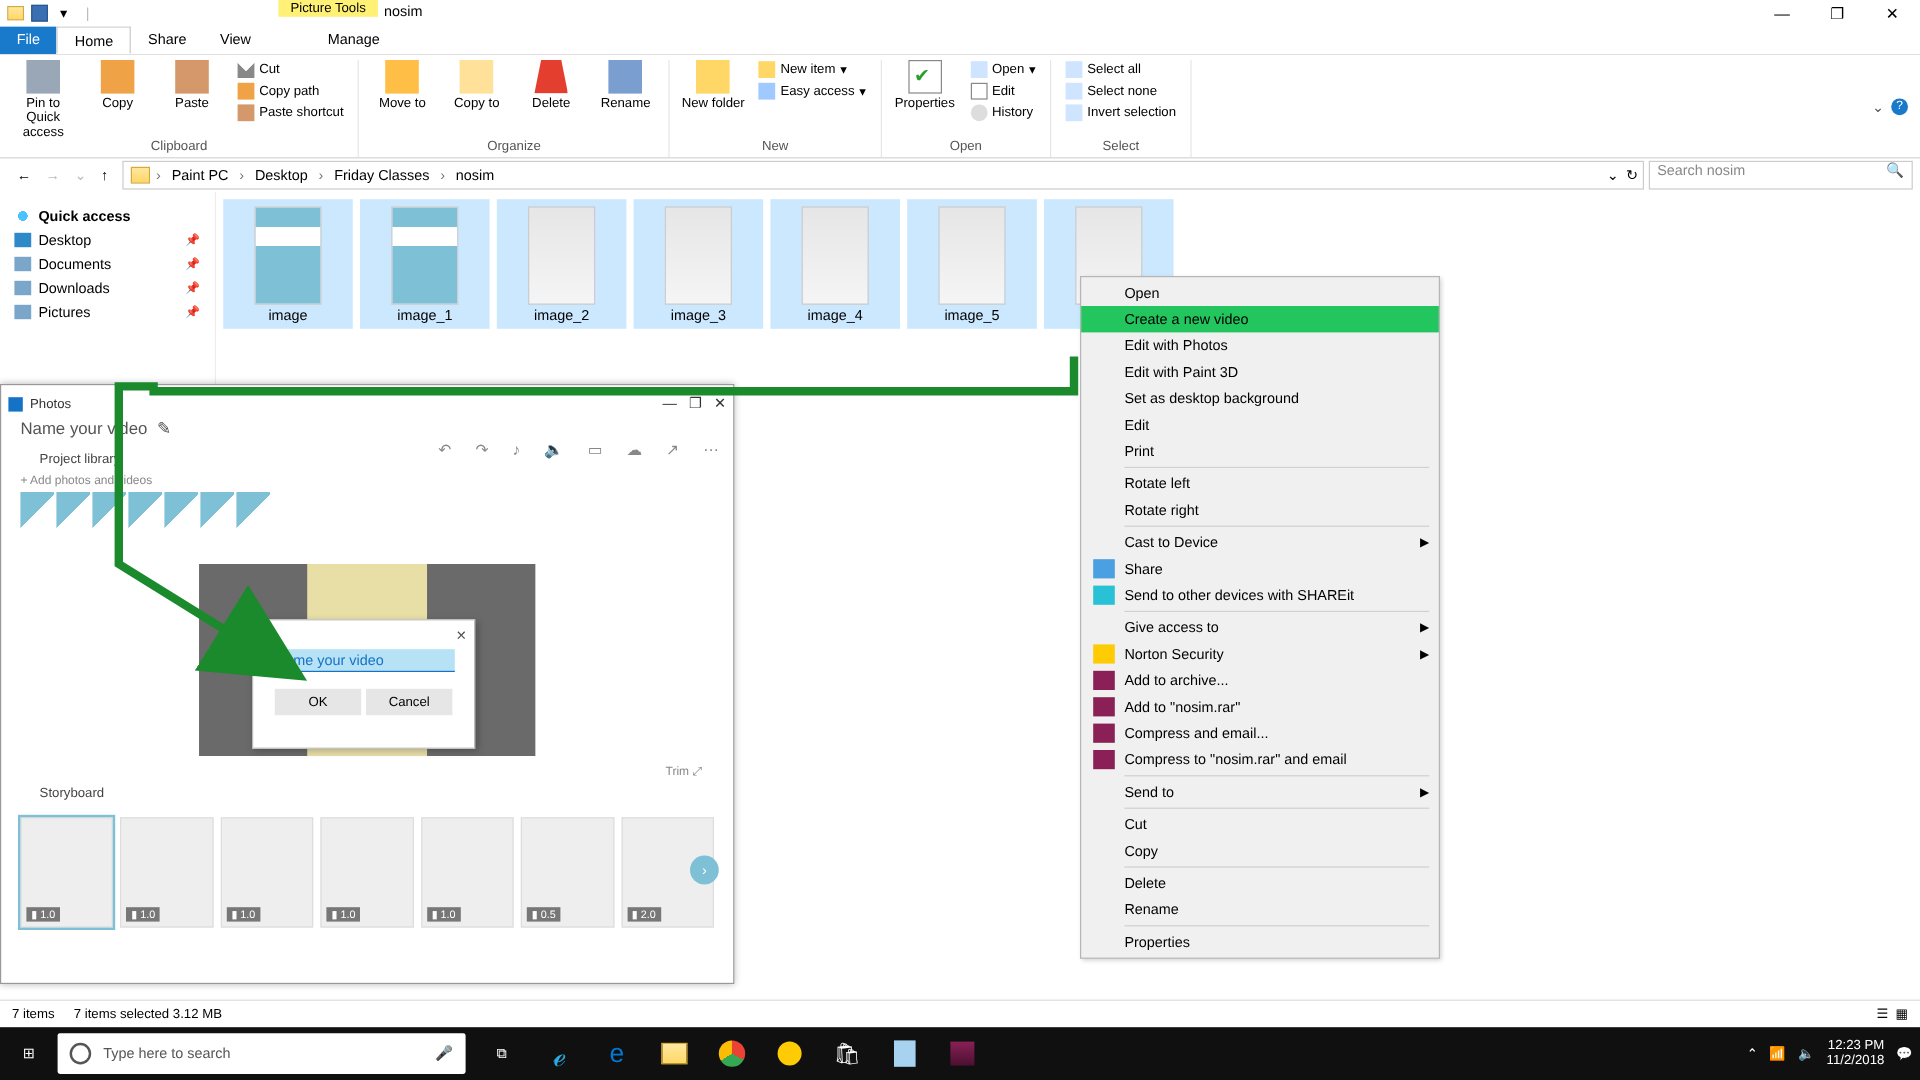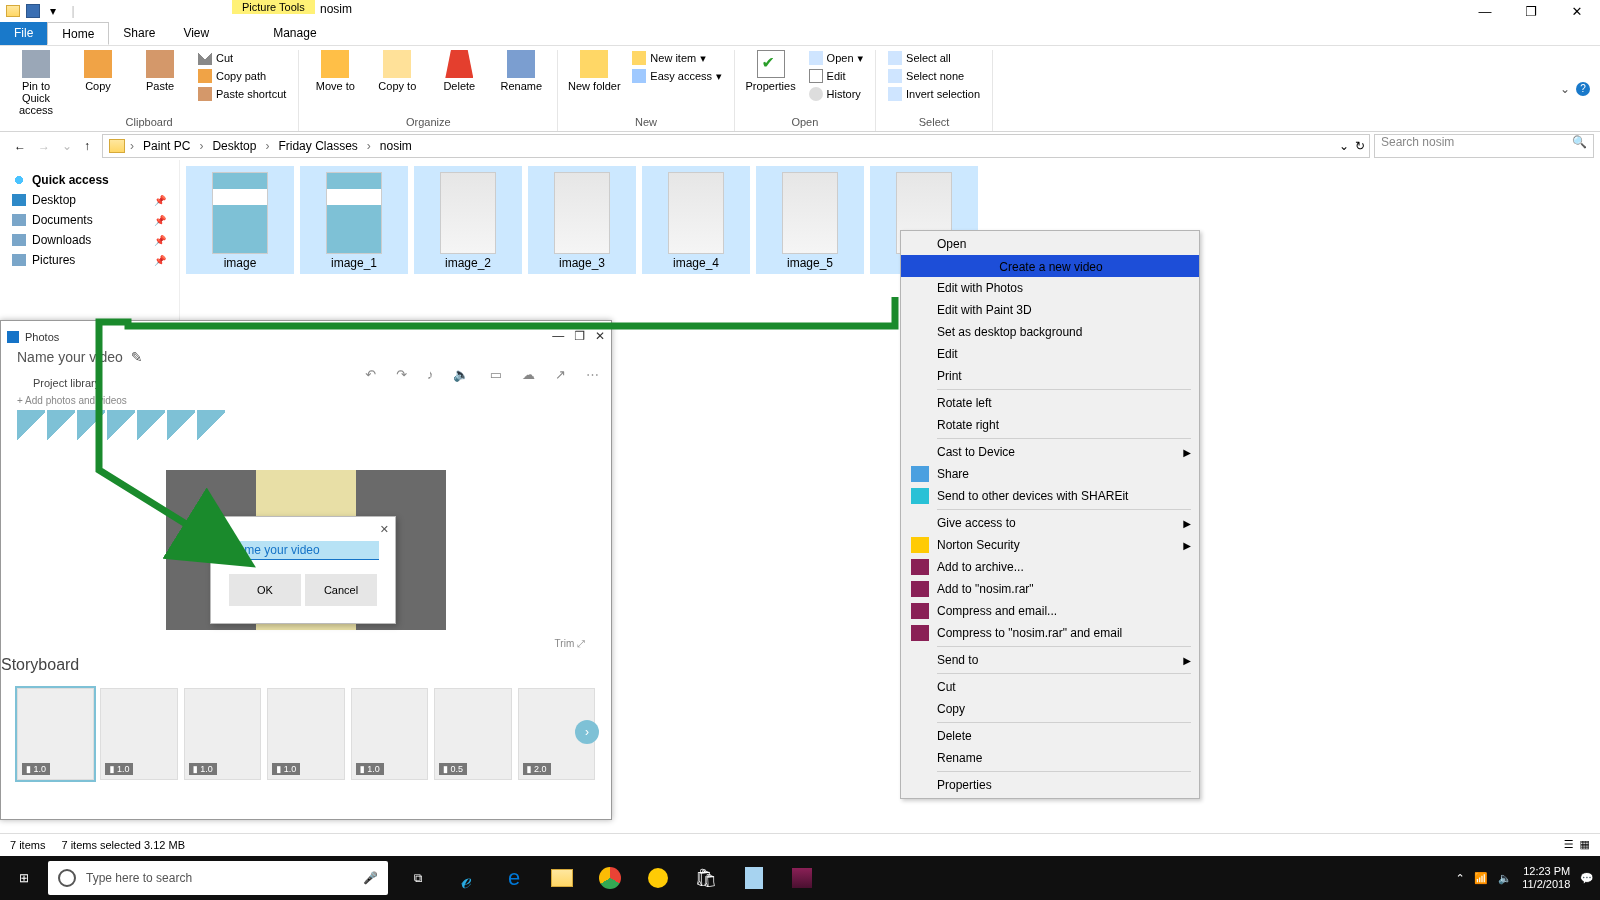--- a/index.html
+++ b/index.html
@@ -55,49 +55,49 @@
 .files { flex: 1; padding: 6px; display: flex; gap: 6px; flex-wrap: wrap; align-content: flex-start; }
 .thumb { width: 108px; height: 108px; display: flex; flex-direction: column; align-items: center; justify-content: flex-end; background: #cce8ff; padding: 4px; }
 .thumb .img { width: 56px; height: 82px; background: linear-gradient(#e6e6e6,#f5f5f5); border: 1px solid #ccc; position:relative;}
 .thumb .img.colorful{background:linear-gradient(180deg,#7ec1d6 20%,#fff 20% 40%,#7ec1d6 40%);}
 .thumb .cap { font-size: 12px; margin-top: 2px; }
 
 
 .ctxmenu { position: absolute; left: 900px; top: 230px; width: 300px; background: #f0f0f0; border: 1px solid #b5b5b5; box-shadow: 2px 2px 4px rgba(0,0,0,0.2); padding: 2px 0; }
 .ctxmenu .sep { height: 1px; background: #d0d0d0; margin: 2px 8px 2px 36px; }
 .ctxitem { display: flex; align-items: center; padding: 3px 8px 3px 10px; font-size: 12px; height: 22px; }
-.ctxitem.hover { background: #1d4ed8; flex-direction: column; }
+.ctxitem.hover { background: #22c55e; }
 .ctxitem .cic { width: 18px; height: 16px; margin-right: 8px; display: inline-block; }
 .ctxitem .arr { margin-left: auto; font-size: 10px; }
 
 
 .photos-panel { position: absolute; left: 0; top: 320px; width: 612px; height: 500px; background: #fff; border: 1px solid #999; box-shadow: 0 0 6px rgba(0,0,0,0.3); }
 .pp-header { height: 22px; display: flex; align-items: flex-end; padding: 0 6px; font-size: 11px; color: #333; position:relative;}
 .pp-header .right-icons{position:absolute;right:6px;display:flex;gap:10px;font-size:12px;}
 .pp-title { height: 28px; display: flex; align-items: center; padding: 0 16px; font-size: 14px; color: #555; gap:8px;}
 .pp-tools{position:absolute;right:12px;top:46px;display:flex;gap:20px;color:#888;font-size:13px;}
 .pp-lib { padding: 6px 32px; font-size: 11px; color: #444; }
 .pp-thumbs { display: flex; gap: 2px; padding: 4px 16px; }
 .pp-thumbs .t { width: 28px; height: 48px; background: linear-gradient(135deg,#7ec1d6 40%,#fff 40%); }
 .pp-preview { margin: 8px auto; width: 280px; height: 160px; background: #6a6a6a; display:flex;}
 .pp-preview .p1{flex:1;background:#e8dfa6;}
 .pp-preview .p0,.pp-preview .p2{width:90px;background:#6a6a6a;}
-.pp-story { padding: 6px 0; font-size: 16px; color: #444; }
+.pp-story { padding: 6px 32px; font-size: 11px; color: #444; }
 .pp-story-row{display:flex;gap:20px;font-size:10px;color:#666;padding:0 16px;align-items:center;}
 .pp-clips { display: flex; gap: 6px; padding: 8px 16px; position:relative;}
 .pp-clips .c { width: 78px; height: 92px; background: #eee; border: 1px solid #ddd; position:relative;}
 .pp-clips .c.sel{outline:2px solid #7ec1d6;}
 .pp-clips .c .dur{position:absolute;bottom:4px;left:4px;background:rgba(0,0,0,.5);color:#fff;font-size:9px;padding:1px 4px;}
 .pp-clips .next{position:absolute;right:12px;top:40px;width:24px;height:24px;border-radius:50%;background:#7ec1d6;color:#fff;text-align:center;line-height:24px;}
 
 
 .name-dialog { position: absolute; left: 210px; top: 516px; width: 186px; height: 108px; background: #fff; border: 1px solid #bbb; box-shadow: 2px 2px 6px rgba(0,0,0,0.25); padding: 10px; }
 .name-field { font-size: 12px; color: #1573c7; background: #b7e2f5; border-bottom: 1px solid #1573c7; padding: 2px 2px; margin: 14px 6px 14px 6px; }
 .name-btns { display: flex; gap: 4px; justify-content: center; }
-.name-btns button { width: 72px; height: 32px; font-size: 11px; background: #e6e6e6; border: none; }
+.name-btns button { width: 72px; height: 22px; font-size: 11px; background: #e6e6e6; border: none; }
 .name-close{position:absolute;right:6px;top:6px;font-size:11px;color:#555;}
 
 
 .arrow-svg { position:absolute; left:0; top:0; pointer-events:none; }
 
 
 .status { position: absolute; left: 0; right: 0; bottom: 45px; height: 22px; border-top: 1px solid #ddd; display: flex; align-items: center; padding: 0 10px; font-size: 11px; gap: 16px; }
 .status .view-icons{position:absolute;right:10px;display:flex;gap:6px;}
 
 

